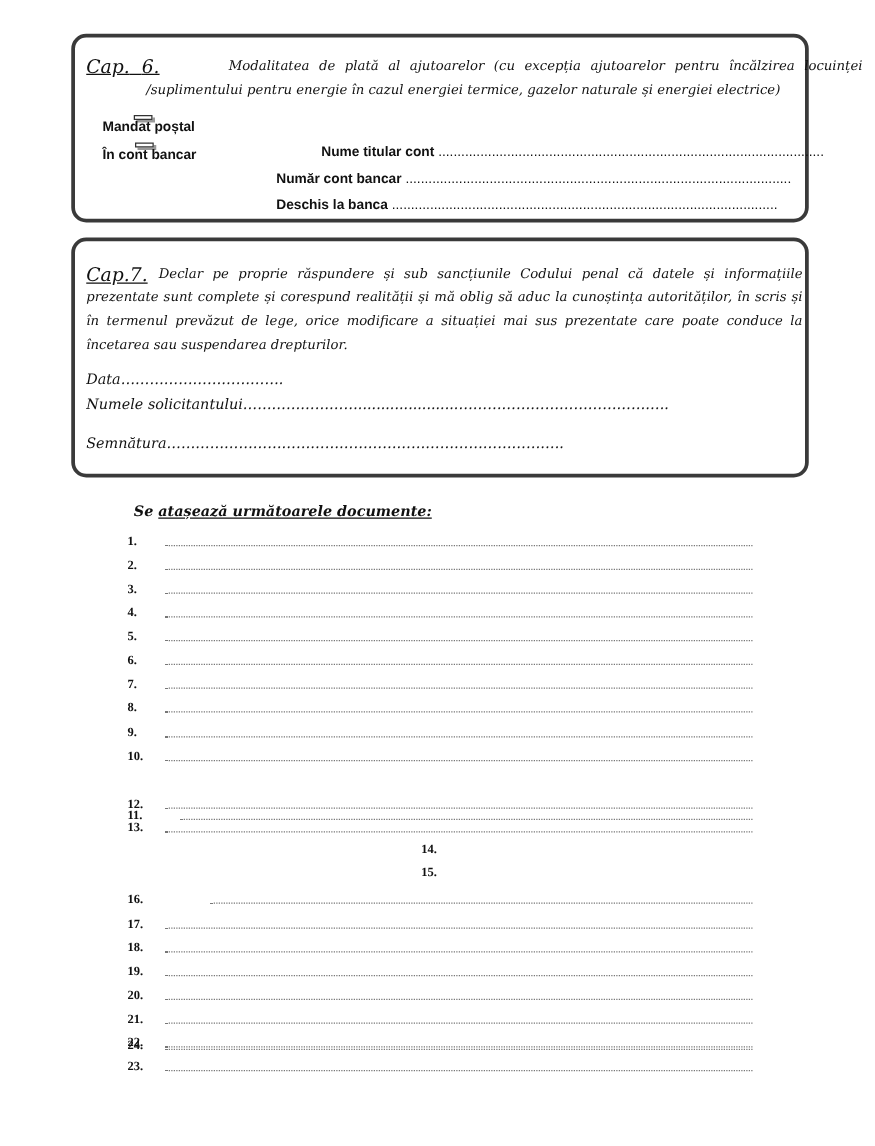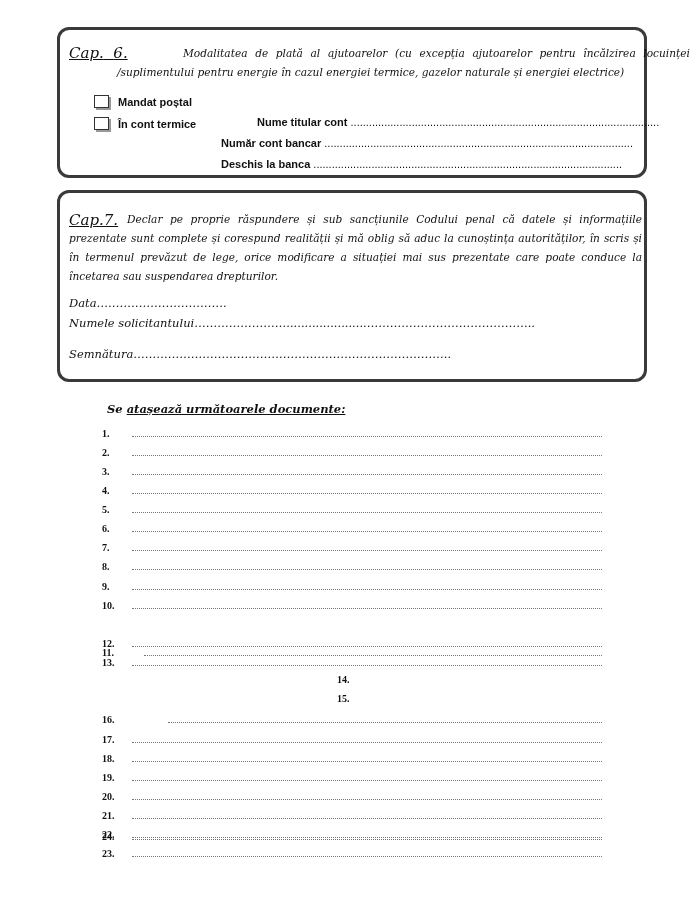--- a/index.html
+++ b/index.html
@@ -2,21 +2,21 @@
 <html><head>
 <meta charset="utf-8">
 <style>
   html, body { margin:0; padding:0; background:#fff; }
   body { width:700px; height:917px; position:relative; overflow:hidden; color:#111; }
   .box { position:absolute; left:57px; width:590px; border:3px solid #3a3a3a; border-radius:12px; box-sizing:border-box; }
   #box6 { top:27px; height:151px; }
   #box7 { top:190px; height:192px; }
   .cap-title { position:absolute; font-family:"DejaVu Serif", serif; font-style:italic; font-size:15px; text-decoration:underline; font-weight:normal; }
   .para { position:absolute; font-family:"DejaVu Serif", serif; font-style:italic; font-size:10.6px; line-height:19px; text-align:justify; color:#111; }
-  .cb-row { position:absolute; left:94px; height:16px; display:flex; align-items:flex-end; }
+  .cb-row { position:absolute; left:82px; height:16px; display:flex; align-items:center;flex-direction:column; }
   .cb { width:15px; height:13px; border:1.5px solid #333; box-shadow:2px 2px 0 #999; background:#fff; box-sizing:border-box; margin-right:9px; }
   .cb-label { font-family:"Liberation Sans", sans-serif; font-weight:bold; font-size:11px; }
   .bank-field { position:absolute; left:221px; font-family:"Liberation Sans", sans-serif; font-weight:bold; font-size:11px; white-space:nowrap; }
   .dots { letter-spacing:0; font-weight:normal; }
   .sig-line { position:absolute; left:69px; font-family:"DejaVu Serif", serif; font-style:italic; font-size:11.5px; white-space:nowrap; }
   #attach-title { position:absolute; left:92px; top:402px; font-family:"DejaVu Serif", serif; font-style:italic; font-weight:bold; font-size:11.5px;margin-left:15px; }
   #attach-title .u { text-decoration:underline; }
   .doc-row { position:absolute; left:102px; width:500px; height:16px; display:flex; align-items:center; }
   .doc-num { width:30px; font-family:"Liberation Serif", serif; font-weight:bold; font-size:10px; }
   .doc-line { flex:1; height:0; border-bottom:1.3px dotted #777; margin-top:6px; }
@@ -31,21 +31,21 @@
   <span>Cap.</span>&nbsp;&nbsp;<span>6.</span>
 </div>
 <div class="para" style="left:69px; top:44px; width:573px; text-indent:66px;margin-left:48px;">Modalitatea de plată al ajutoarelor (cu excepția ajutoarelor pentru încălzirea locuinței /suplimentului pentru energie în cazul energiei termice, gazelor naturale și energiei electrice)</div>
 
 <div class="cb-row" style="top:92px;">
   <div class="cb"></div>
   <span class="cb-label">Mandat poștal</span>
 </div>
 <div class="cb-row" style="top:114px;">
   <div class="cb"></div>
-  <span class="cb-label">În cont termice</span>
+  <span class="cb-label">În cont bancar</span>
 </div>
 
 <div class="bank-field" style="top:116px;padding-left:36px;">
   <span>Nume titular cont</span> <span class="dots">.....................................................................................................</span>
 </div>
 <div class="bank-field" style="top:137px;">
   <span>Număr cont bancar</span> <span class="dots">.....................................................................................................</span>
 </div>
 <div class="bank-field" style="top:158px;">
   <span>Deschis la banca</span> <span class="dots">.....................................................................................................</span>

